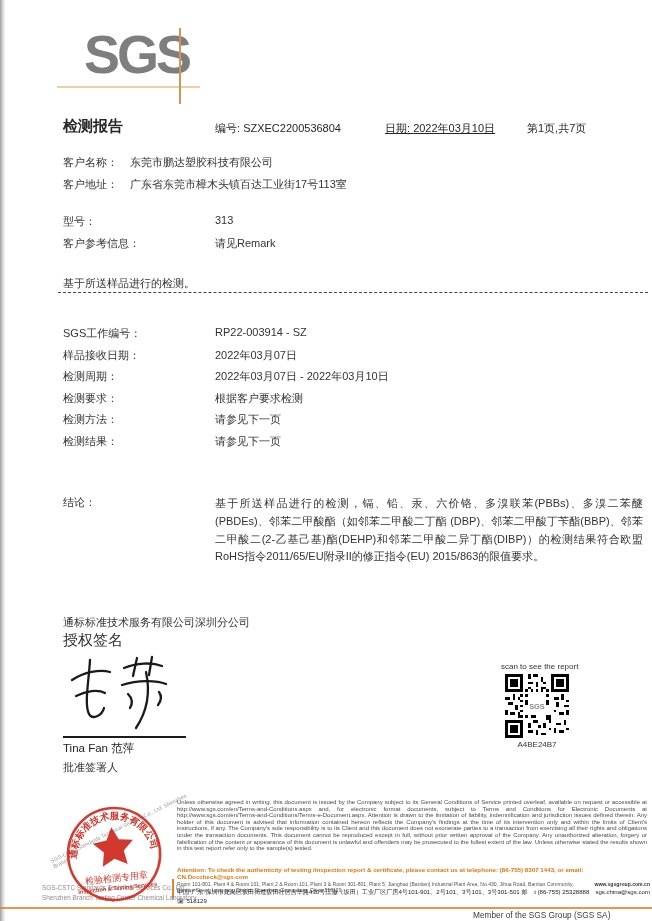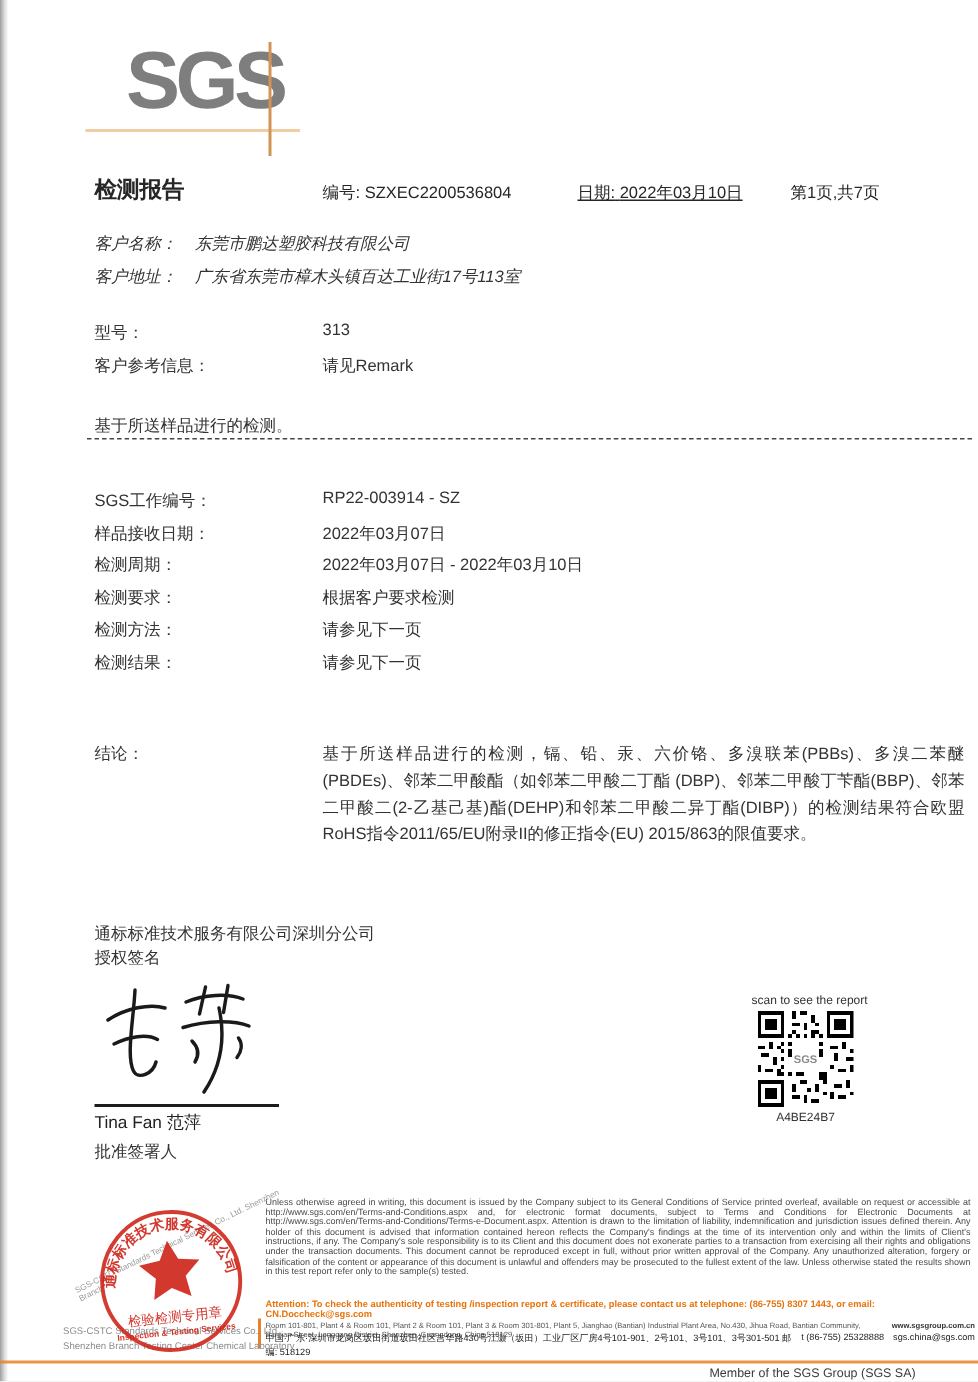--- a/index.html
+++ b/index.html
@@ -14,37 +14,37 @@
     color:#7e7e7e;letter-spacing:-3px;line-height:60px;}
   .logo-underline{position:absolute;left:57px;top:86px;width:143px;height:2px;background:#f0cda4;}
   .logo-vline{position:absolute;left:179px;top:28px;width:2px;height:76px;background:#d29454;}
   
   .title{position:absolute;left:63px;top:117px;font-size:15px;font-weight:bold;color:#262626;}
   .hdr-item{position:absolute;top:121px;font-size:11px;color:#262626;}
   .hdr-no{left:215px;} .hdr-date{left:385px;text-decoration:underline;} .hdr-pages{left:527px;}
   
   .row{display:flex;align-items:flex-start;font-size:11px;color:#333;}
   .lbl{flex:none;}
-  .sec-cust{position:absolute;left:63px;top:155px;width:560px;font-style:italic;}
+  .sec-cust{position:absolute;left:63px;top:155px;width:560px;}
   .sec-cust .row{height:22px;}
   .sec-cust .lbl{width:67px;}
   .sec-samp{position:absolute;left:63px;top:214px;width:560px;}
   .sec-samp .row{height:22px;}
   .sec-samp .lbl{width:152px;}
   .note{position:absolute;left:63px;top:276px;font-size:11px;color:#333;}
   .dash-sep{position:absolute;left:58px;top:292px;width:590px;border-top:1px dashed #444;}
   .sec-work{position:absolute;left:63px;top:326px;width:585px;}
   .sec-work .row{height:21.5px;}
   .sec-work .lbl{width:152px;}
   .row-conc{display:flex;position:absolute;left:63px;top:451px;width:585px;font-size:11px;color:#333;margin-top:44px;}
   .row-conc .lbl{width:152px;flex:none;}
   .row-conc .val{width:428px;line-height:17.8px;text-align:justify;}
   
   .sig-company{position:absolute;left:63px;top:615px;font-size:11px;color:#333;}
-  .sig-auth{position:absolute;left:63px;top:631px;font-size:11px;color:#333;}
+  .sig-auth{position:absolute;left:63px;top:631px;font-size:15px;color:#333;}
   .sig-svg{position:absolute;left:58px;top:652px;}
   .sig-line{position:absolute;left:63px;top:736px;width:123px;height:2px;background:#1c1c1c;}
   .sig-name{position:absolute;left:63px;top:741px;font-size:11.5px;color:#222;}
   .sig-role{position:absolute;left:63px;top:760px;font-size:11px;color:#333;}
   
   .qr-caption{position:absolute;left:501px;top:662px;font-size:8px;color:#333;}
   .qr-box{position:absolute;left:505px;top:674px;width:64px;height:64px;}
   .qr-label{position:absolute;left:505px;top:740px;width:64px;text-align:center;font-size:8px;color:#333;}
   
   .stamp-svg{position:absolute;left:60px;top:801px;transform:rotate(-6deg);z-index:3;}

